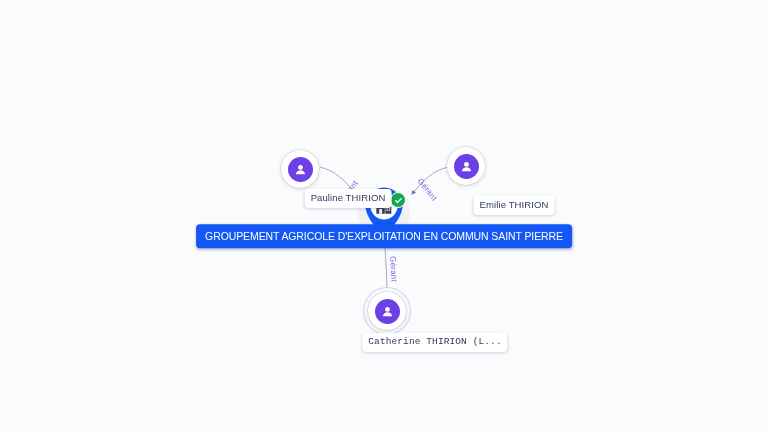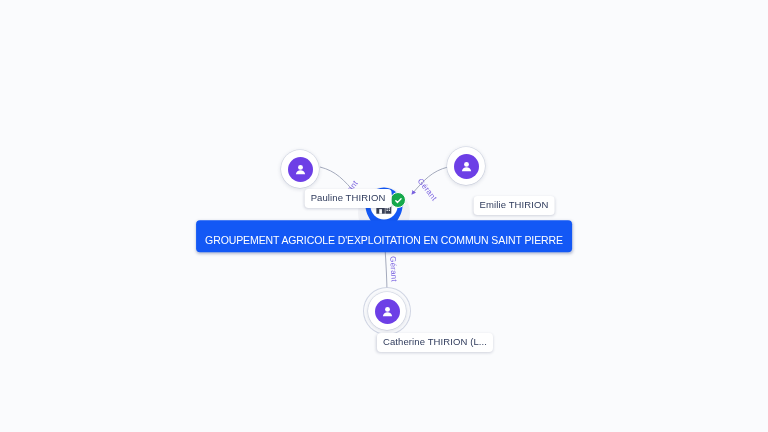--- a/index.html
+++ b/index.html
@@ -116,21 +116,21 @@
   #company-label {
     position: absolute;
     left: 384px;
     top: 236px;
     transform: translate(-50%, -50%);
     white-space: nowrap;
     background: #1358f5;
     color: #ffffff;
     font-size: 10.5px;
     line-height: 1;
-    padding: 15px 9px 6px 9px;
+    padding: 7px 9px 6px 9px;
     border-radius: 4px;
     letter-spacing: -0.1px;
     box-shadow: 0 1px 3px rgba(20,40,110,0.30);
   }
 
   
   .edge-label {
     position: absolute;
     color: #7a62e0;
     font-size: 8px;
@@ -222,16 +222,16 @@
 
   <div class="node" style="left:387px; top:311px;">
     <div class="avatar-wrap halo">
       <div class="avatar-disc">
         <svg viewBox="0 0 24 24" width="15" height="15">
           <circle cx="12" cy="8.6" r="3.9" fill="#ffffff"></circle>
           <path d="M4.6 19.4 C5.2 15.3 8.3 13.3 12 13.3 C15.7 13.3 18.8 15.3 19.4 19.4 Z" fill="#ffffff"></path>
         </svg>
       </div>
     </div>
-    <div class="node-label" style="top:22px;">Catherine THIRION (L...</div>
+    <div class="node-label" style="top:22px;font-family:Liberation Mono, monospace;">Catherine THIRION (L...</div>
   </div>
 
 </div>
 
 </body></html>

